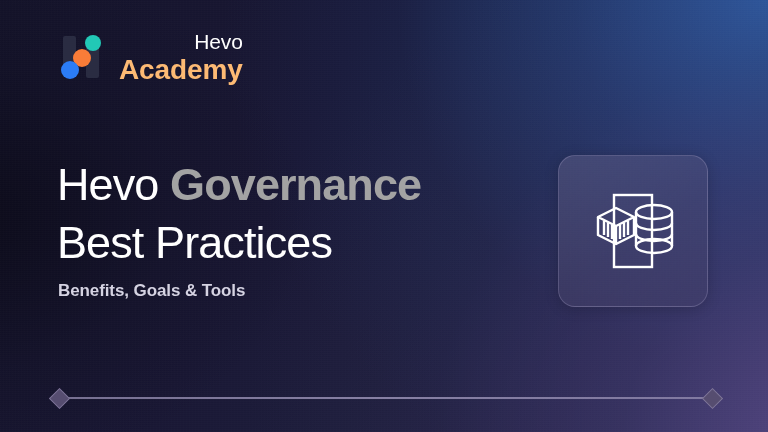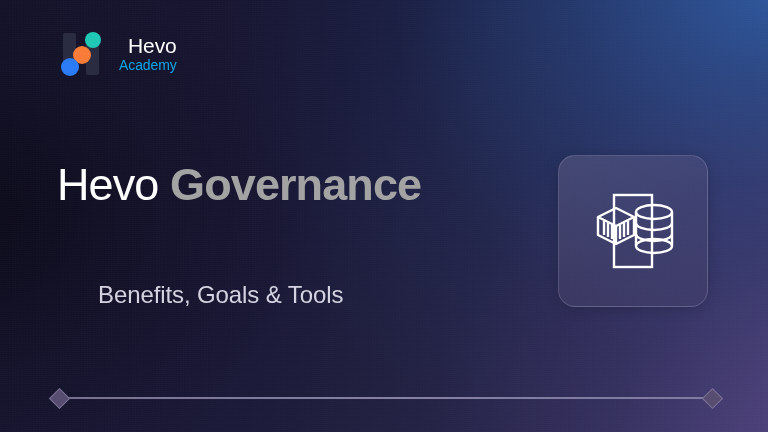--- a/index.html
+++ b/index.html
@@ -81,23 +81,23 @@
 
   .logo-text { display: flex; flex-direction: column; line-height: 1.12; }
   .logo-text .hevo {
     color: #ffffff;
     font-size: 21px;
     font-weight: 400;
     letter-spacing: -0.1px;
     text-align: right;
   }
   .logo-text .academy {
-    color: #0ea5e9;
-    font-size: 14px;
-    font-weight: 400;
+    color: #fdba74;
+    font-size: 28px;
+    font-weight: 700;
     letter-spacing: -0.1px;
   }
 
   
   .headline {
     position: absolute;
     left: 57px;
     top: 156px;
     width: 470px;
   }
@@ -110,25 +110,24 @@
     white-space: nowrap;
   }
   .headline-accent {
     color: #a3a3a3;
     font-weight: 700;
   }
   .subtitle {
     position: absolute;
     left: 58px;
     top: 281px;
-    font-size: 24px;
-    font-weight: 400;
+    font-size: 17px;
+    font-weight: 700;
     color: #d5d3e2;
     letter-spacing: -0.1px;
-    margin-left: 40px;
   }
 
   
   .icon-card {
     position: absolute;
     left: 558px;
     top: 155px;
     width: 148px;
     height: 150px;
     border-radius: 17px;
@@ -189,20 +188,21 @@
       <div class="logo-dot logo-dot-blue"></div>
     </div>
     <div class="logo-text">
       <span class="hevo">Hevo</span>
       <span class="academy">Academy</span>
     </div>
   </div>
 
   <div class="headline">
     <div class="headline-line"><span>Hevo </span><span class="headline-accent">Governance</span></div>
+    <div class="headline-line">Best Practices</div>
   </div>
 
   <div class="subtitle">Benefits, Goals &amp; Tools</div>
 
   <div class="icon-card">
     <svg width="92" height="92" viewBox="0 0 92 92" fill="none">
 
       <rect x="27" y="10" width="38" height="72" stroke="#ffffff" stroke-width="2.4" fill="none"></rect>
 
       <g stroke="#ffffff" stroke-width="2.4" stroke-linejoin="round" fill="none">

